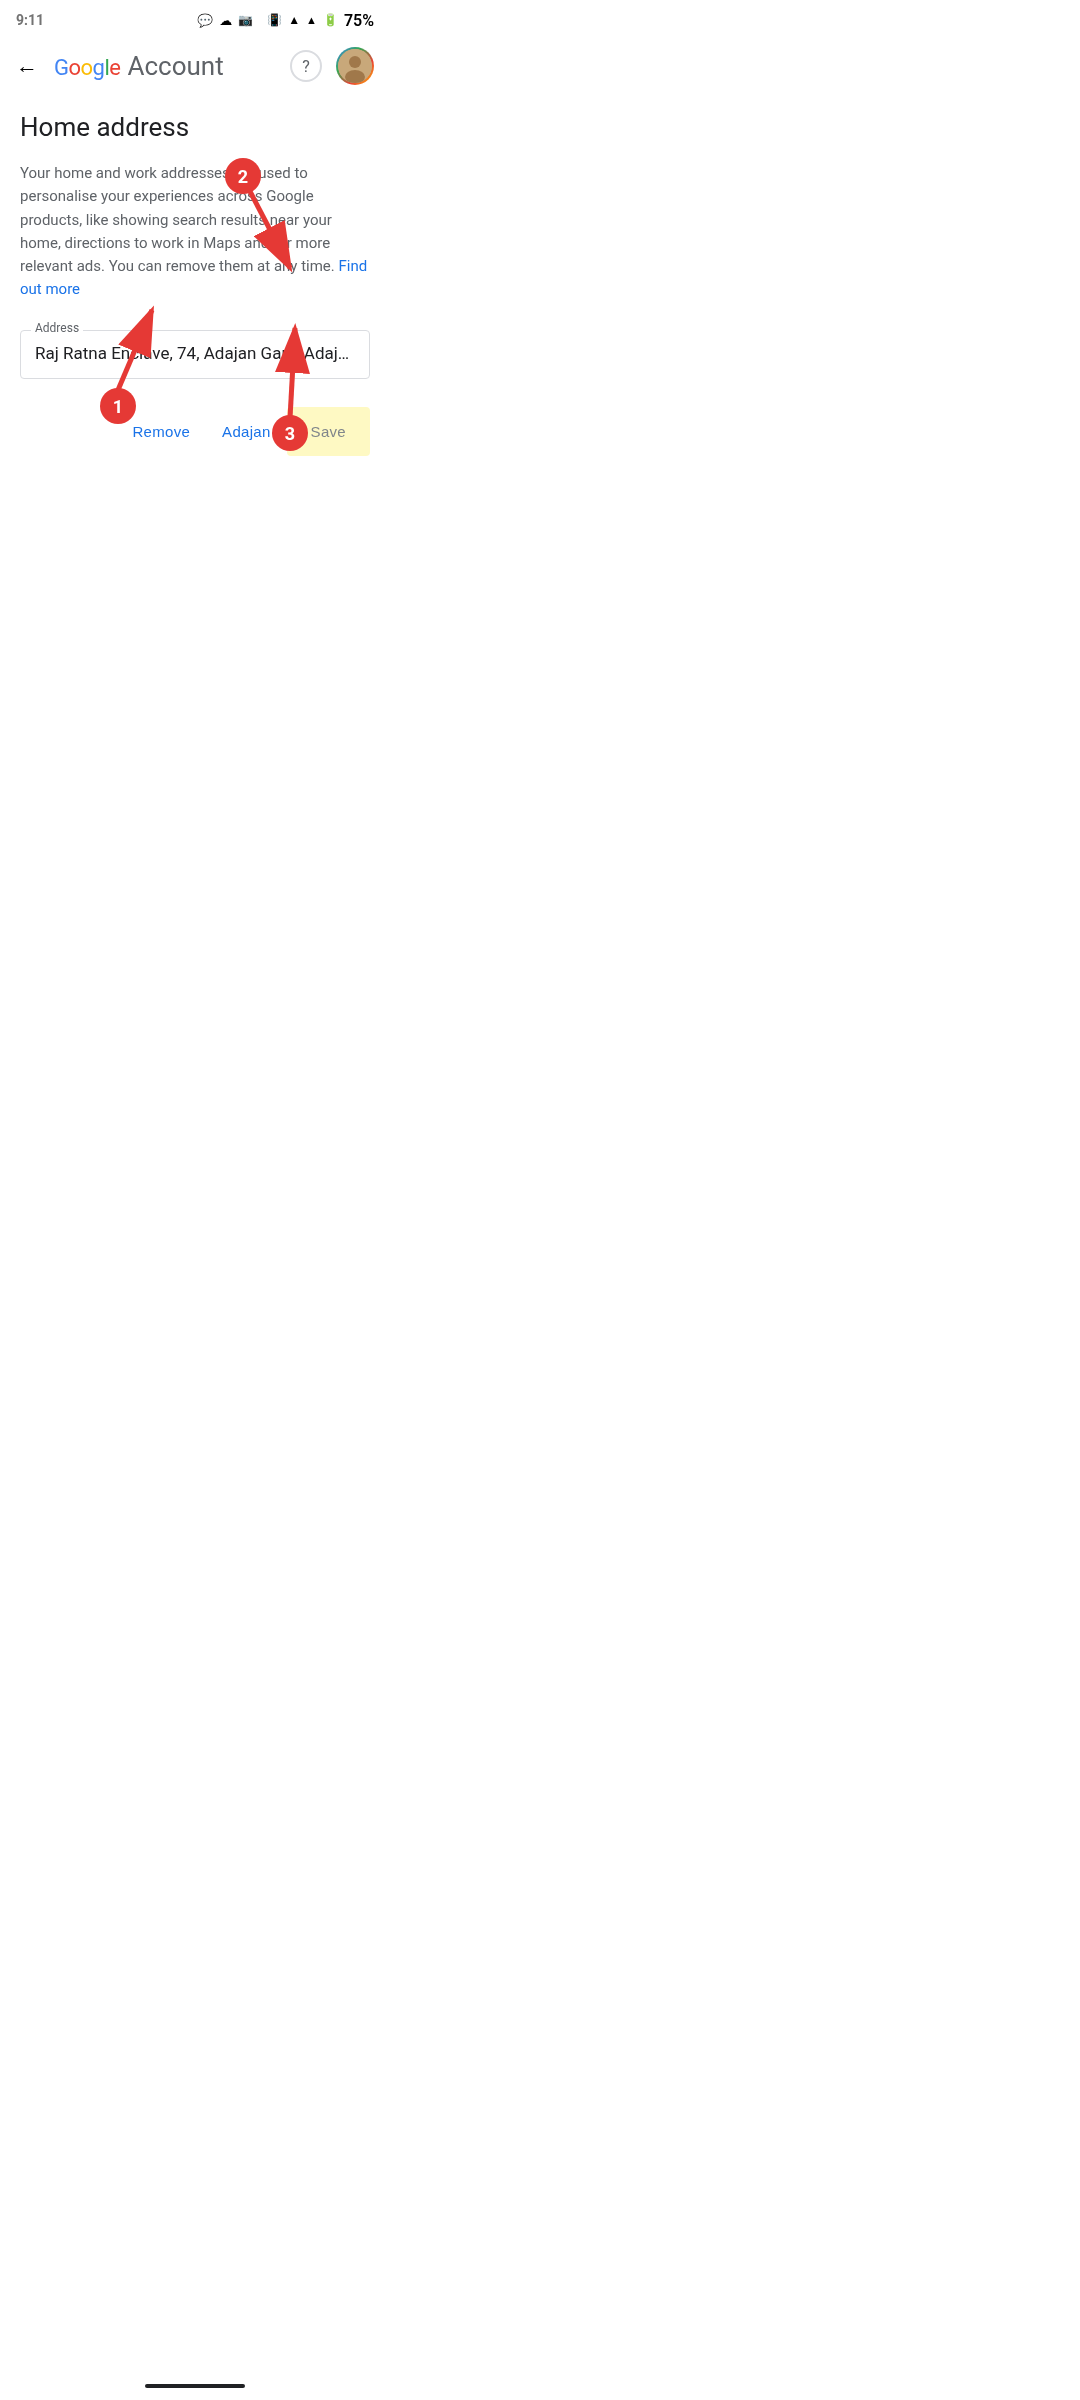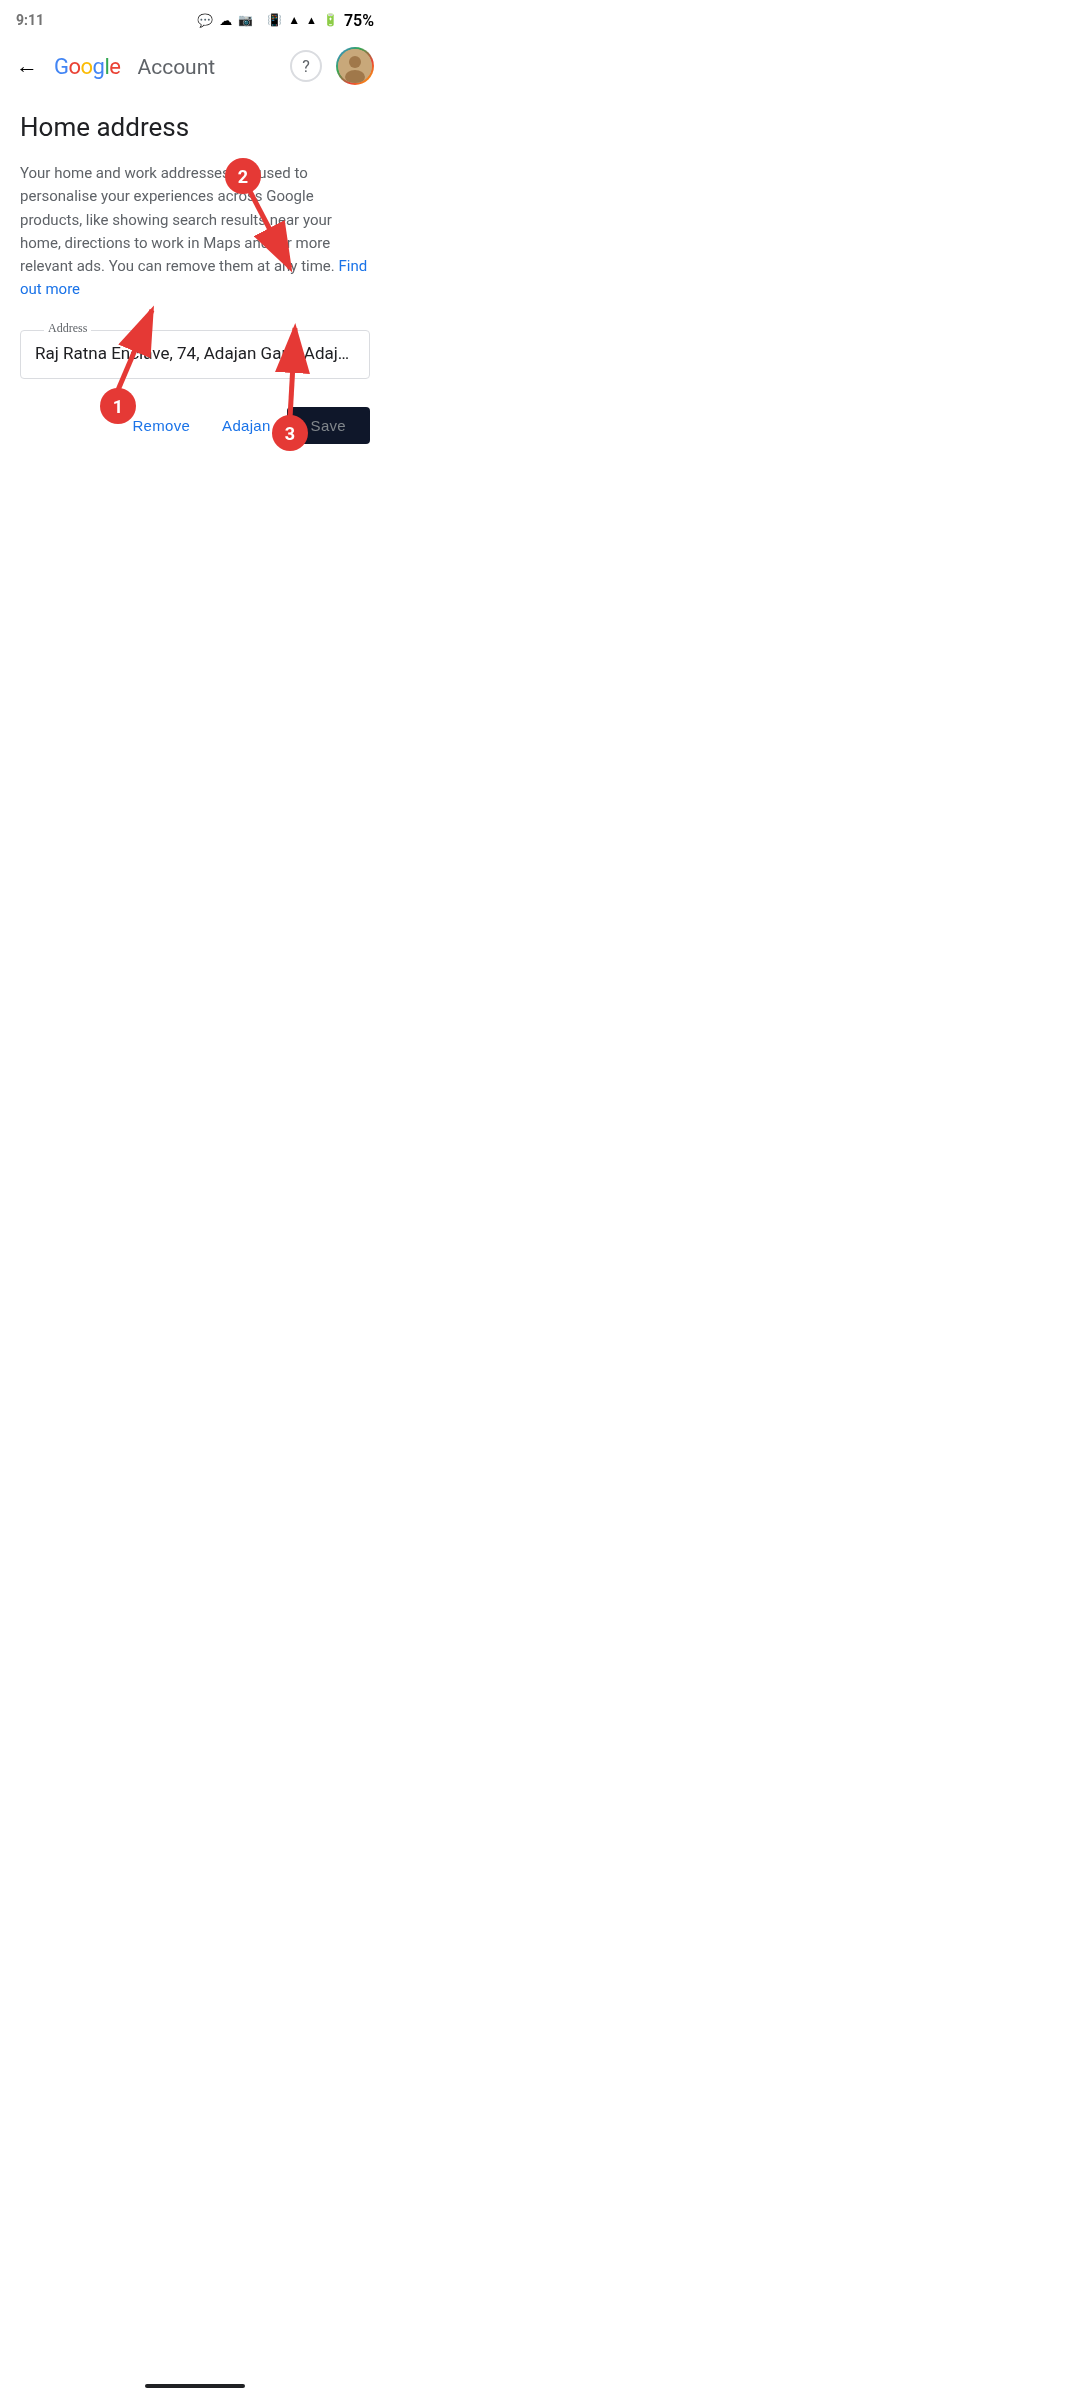--- a/index.html
+++ b/index.html
@@ -64,21 +64,21 @@
       font-weight: 400;
       letter-spacing: -0.5px;
     }
 
     .google-g { color: #4285F4; }
     .google-o1 { color: #EA4335; }
     .google-o2 { color: #FBBC05; }
     .google-g2 { color: #4285F4; }
     .google-l { color: #34A853; }
     .google-e { color: #EA4335; }
-    .google-account { color: #5f6368; font-size: 21px; font-weight: 400; margin-left: 12px; }
+    .google-account { color: #5f6368; font-size: 26px; font-weight: 400; margin-left: 2px; }
 
     .nav-right {
       display: flex;
       align-items: center;
       gap: 14px;
     }
 
     .help-icon {
       width: 32px;
       height: 32px;
@@ -142,26 +142,25 @@
       position: relative;
       border: 1.5px solid #dadce0;
       border-radius: 4px;
       padding: 10px 14px 12px 14px;
       margin-bottom: 28px;
     }
 
     .address-label {
       position: absolute;
       top: -10px;
-      left: 23px;
+      left: 10px;
       background: #fff;
       padding: 0 4px;
       font-size: 12px;
       color: #5f6368;
-      font-family: Liberation Serif, serif;
     }
 
     .address-value {
       font-size: 17px;
       color: #202124;
       line-height: 1.5;
       white-space: nowrap;
       overflow: hidden;
       text-overflow: ellipsis;
     }
@@ -180,25 +179,25 @@
       font-weight: 500;
       color: #1a73e8;
       background: transparent;
       border: none;
       cursor: pointer;
       border-radius: 4px;
       letter-spacing: 0.02em;
     }
 
     .btn-save {
-      padding: 10px 24px;
+      padding: 16px 24px;
       font-size: 15px;
       font-weight: 500;
       color: #80868b;
-      background: #0f172a;
+      background: #fef9c3;
       border: none;
       border-radius: 4px;
       cursor: not-allowed;
       letter-spacing: 0.02em;
     }
 
     .circle-badge {
       position: absolute;
       width: 36px;
       height: 36px;

